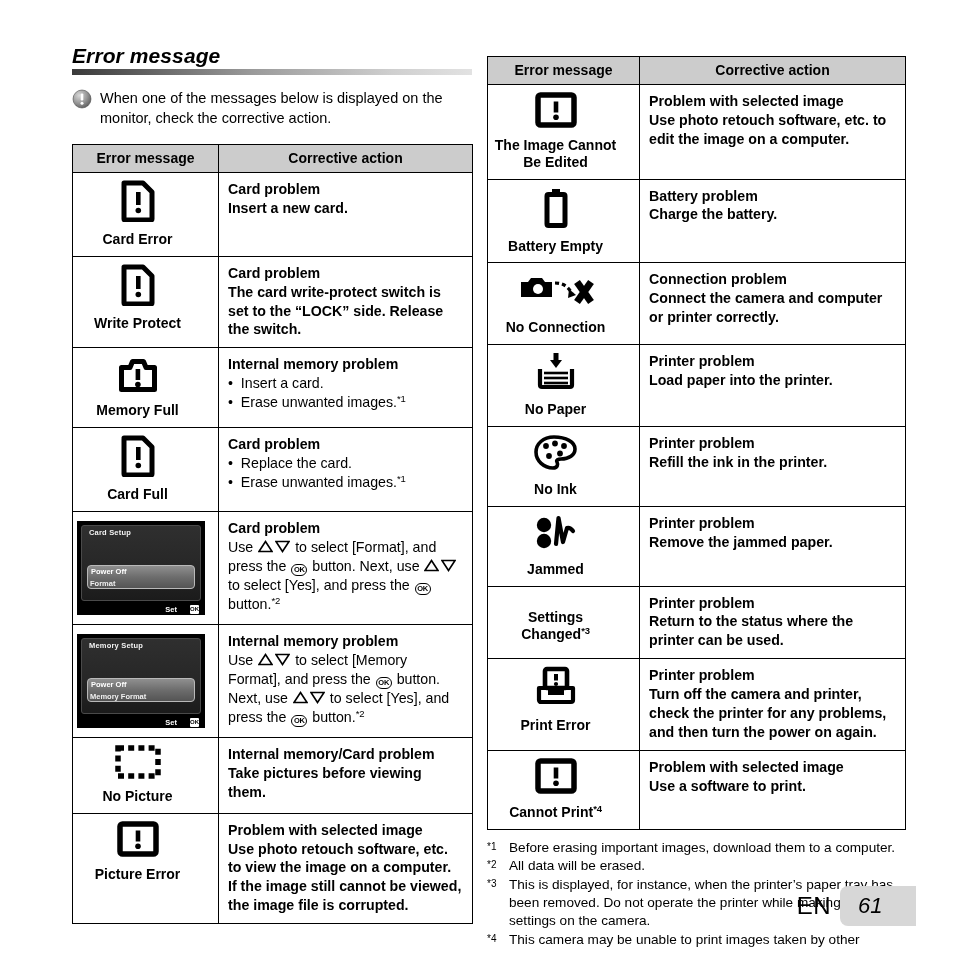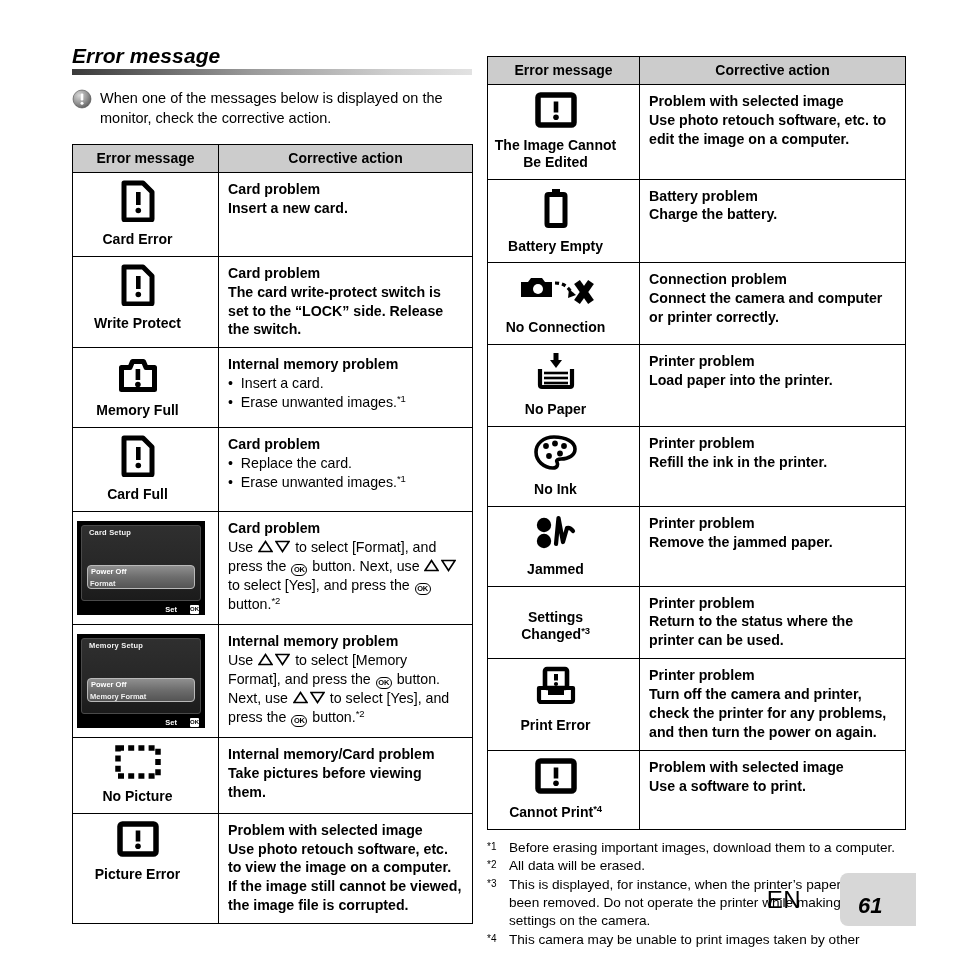--- a/index.html
+++ b/index.html
@@ -220,27 +220,26 @@
     gap: 0px;
   }
   .footer-lang {
     font-size: 24px;
     margin-right: 9px;
     letter-spacing: .5px;
   }
   .footer-page {
     background: #d7d7d7;
     border-radius: 8px 0 0 8px;
-    padding: 20px 30px 7px 18px;
+    padding: 7px 30px 7px 18px;
     font-size: 22px;
-    font-weight: bold;
+    font-weight: normal;
     font-style: italic;
     min-width: 76px;
     text-align: left;
-    margin-left: 30px;
   }
 </style>
 </head>
 <body>
 
 <div class="page">
 
   <div class="col-left">
 
     <div class="heading-wrap">

